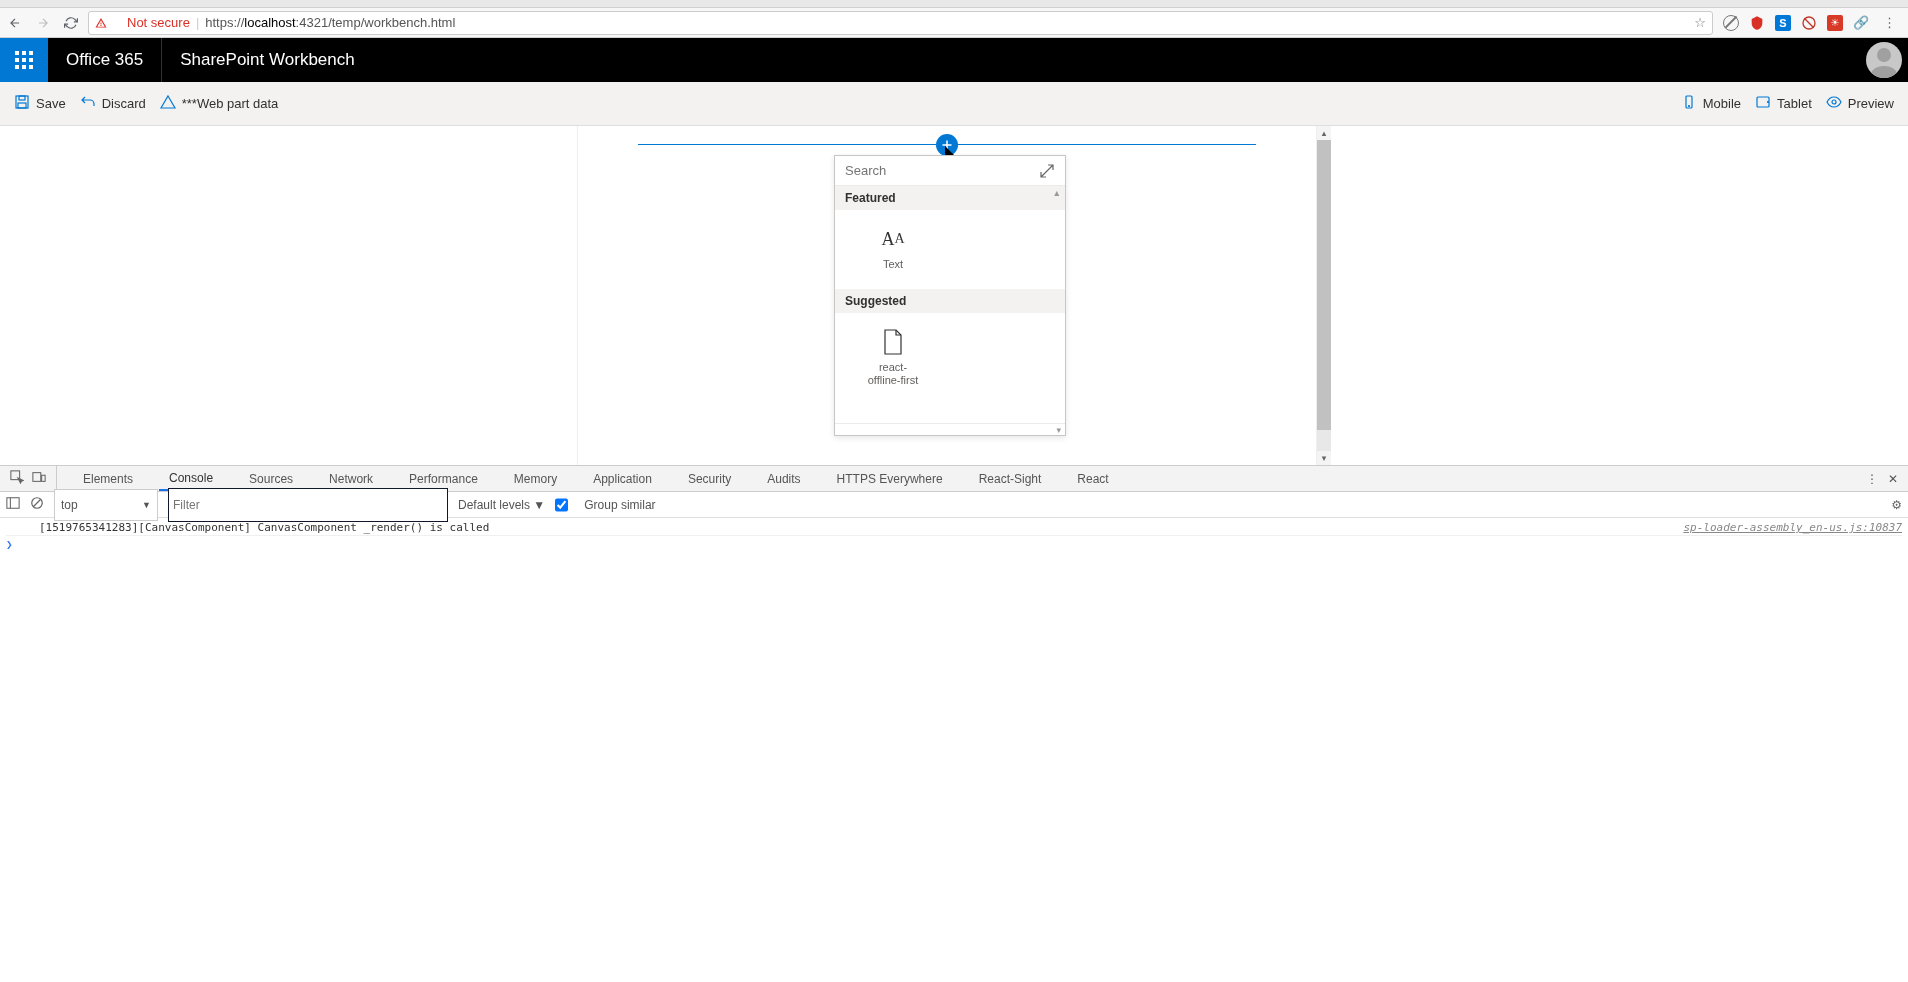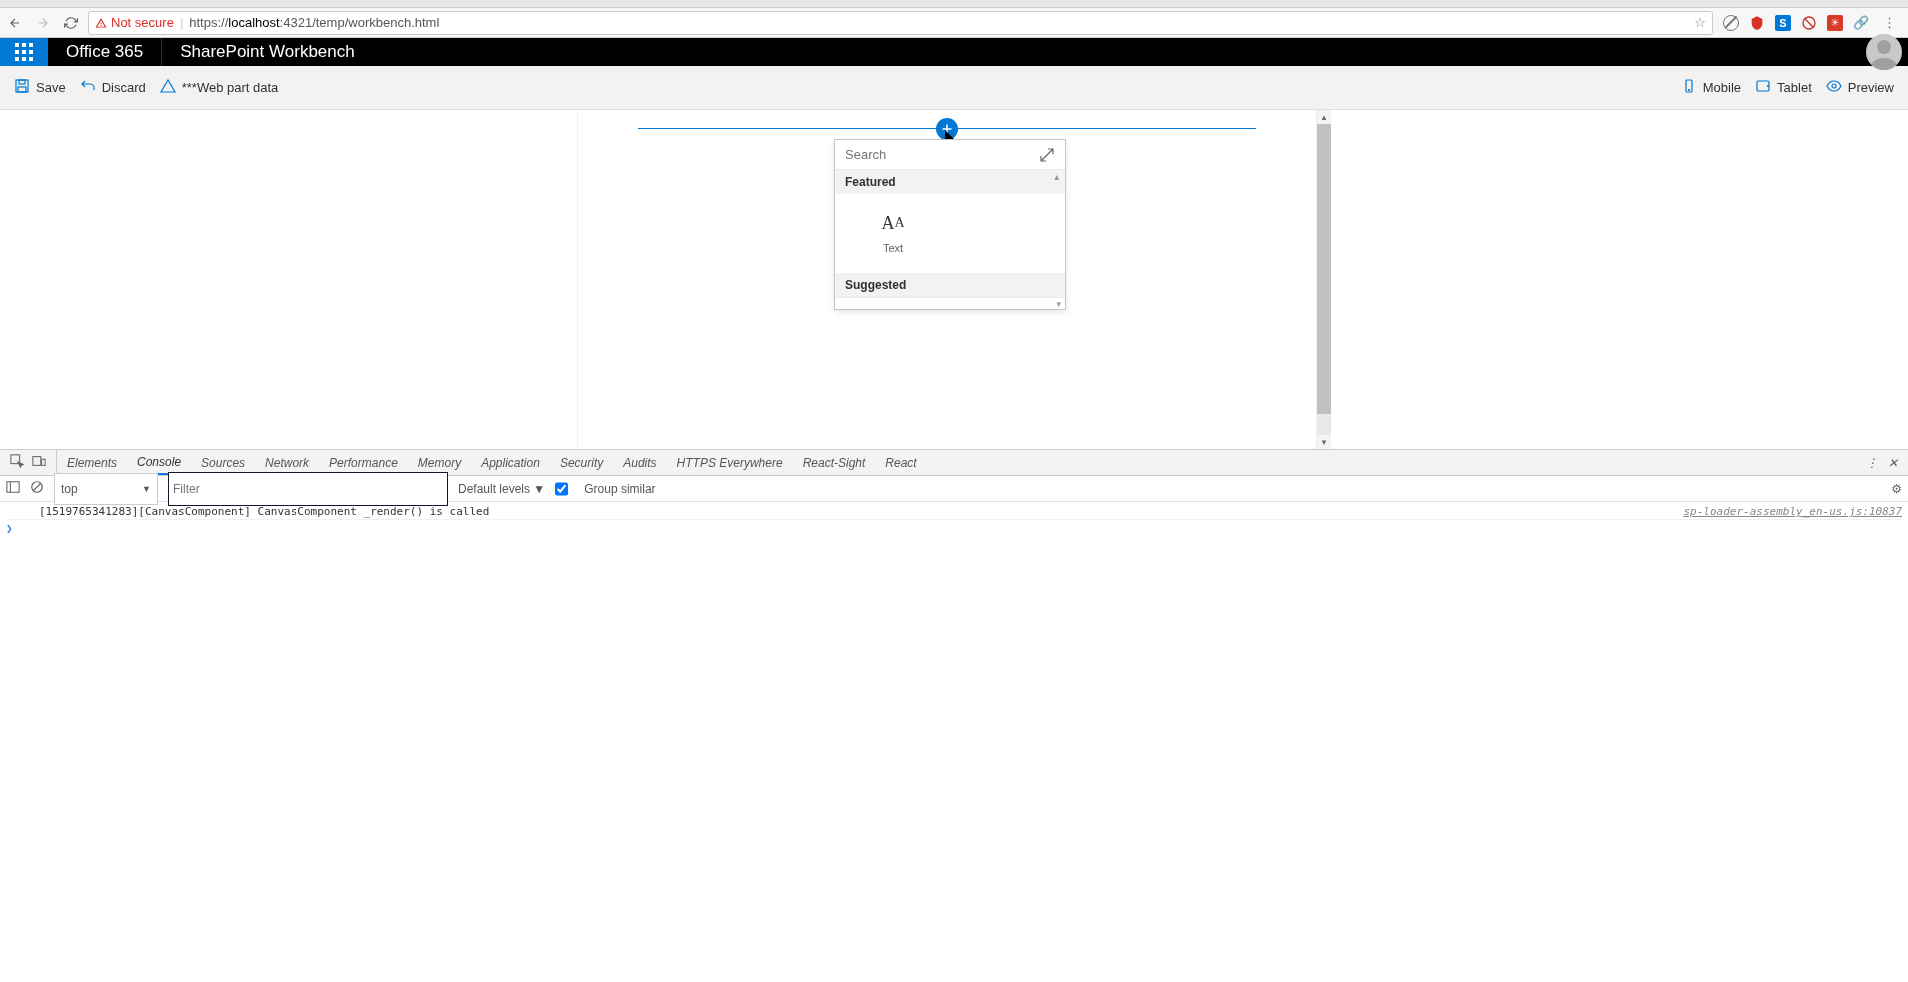--- a/index.html
+++ b/index.html
@@ -46,39 +46,39 @@
   display: flex;
   align-items: center;
   padding: 0 6px;
   gap: 6px;
   font-size: 13px;
 }
 .not-secure {
   color: #d93025;
   display: flex;
   align-items: center;
-  gap: 4px;
+  gap: 20px;
 }
 .url-text { color: #555; }
 .url-text .host { color: #000; }
 .url-right {
   display: flex;
   align-items: center;
   gap: 10px;
   padding: 0 4px;
 }
 .ext-icon {
   width: 16px; height: 16px;
   display: inline-block;
   border-radius: 2px;
 }
 
 
 .suite-bar {
-  height: 28px;
+  height: 44px;
   background: #000;
   display: flex;
   align-items: stretch;
   color: #fff;
 }
 .app-launcher {
   width: 48px;
   background: #0078d4;
   display: flex;
   align-items: center;
@@ -293,24 +293,23 @@
   height: 537px;
   display: flex;
   flex-direction: column;
 }
 .dt-tabs {
   height: 26px;
   background: #f3f3f3;
   border-bottom: 1px solid #ccc;
   display: flex;
   align-items: center;
-  gap: 0;
+  gap: 16px;
   font-size: 12px;
   color: #555;
-  font-style: italic;
 }
 .dt-pre {
   display: flex;
   align-items: center;
   gap: 8px;
   padding: 0 10px;
   border-right: 1px solid #ccc;
   height: 100%;
 }
 .dt-tab {
@@ -538,20 +537,32 @@
       </div>
       <div class="tb-section-body">
         <div class="tb-item">
           <div class="tb-item-icon" style="font-family:Georgia,serif;font-size:18px">A<span style="font-size:14px">A</span></div>
           <div class="tb-item-label">Text</div>
         </div>
       </div>
       <div class="tb-section-head">
         <span>Suggested</span>
       </div>
+      <div class="tb-section-body" style="min-height:110px">
+        <div class="tb-item">
+          <div class="tb-item-icon">
+            <svg width="22" height="26" viewBox="0 0 22 26" fill="none" stroke="#333" stroke-width="1.2">
+                <path d="M3 1h11l5 5v19H3V1z"></path>
+                <path d="M14 1v5h5"></path>
+              </svg>
+          </div>
+          <div class="tb-item-label" style="white-space:pre-line">react-
+offline-first</div>
+        </div>
+      </div>
       <div class="tb-footer-scroll">
         <span style="font-size:9px;color:#999">▾</span>
       </div>
     </div>
   </div>
   <div class="right-scroll">
     <div class="arrow">▴</div>
     <div class="track">
         <div class="thumb" style="height:290px"></div>
       </div>

